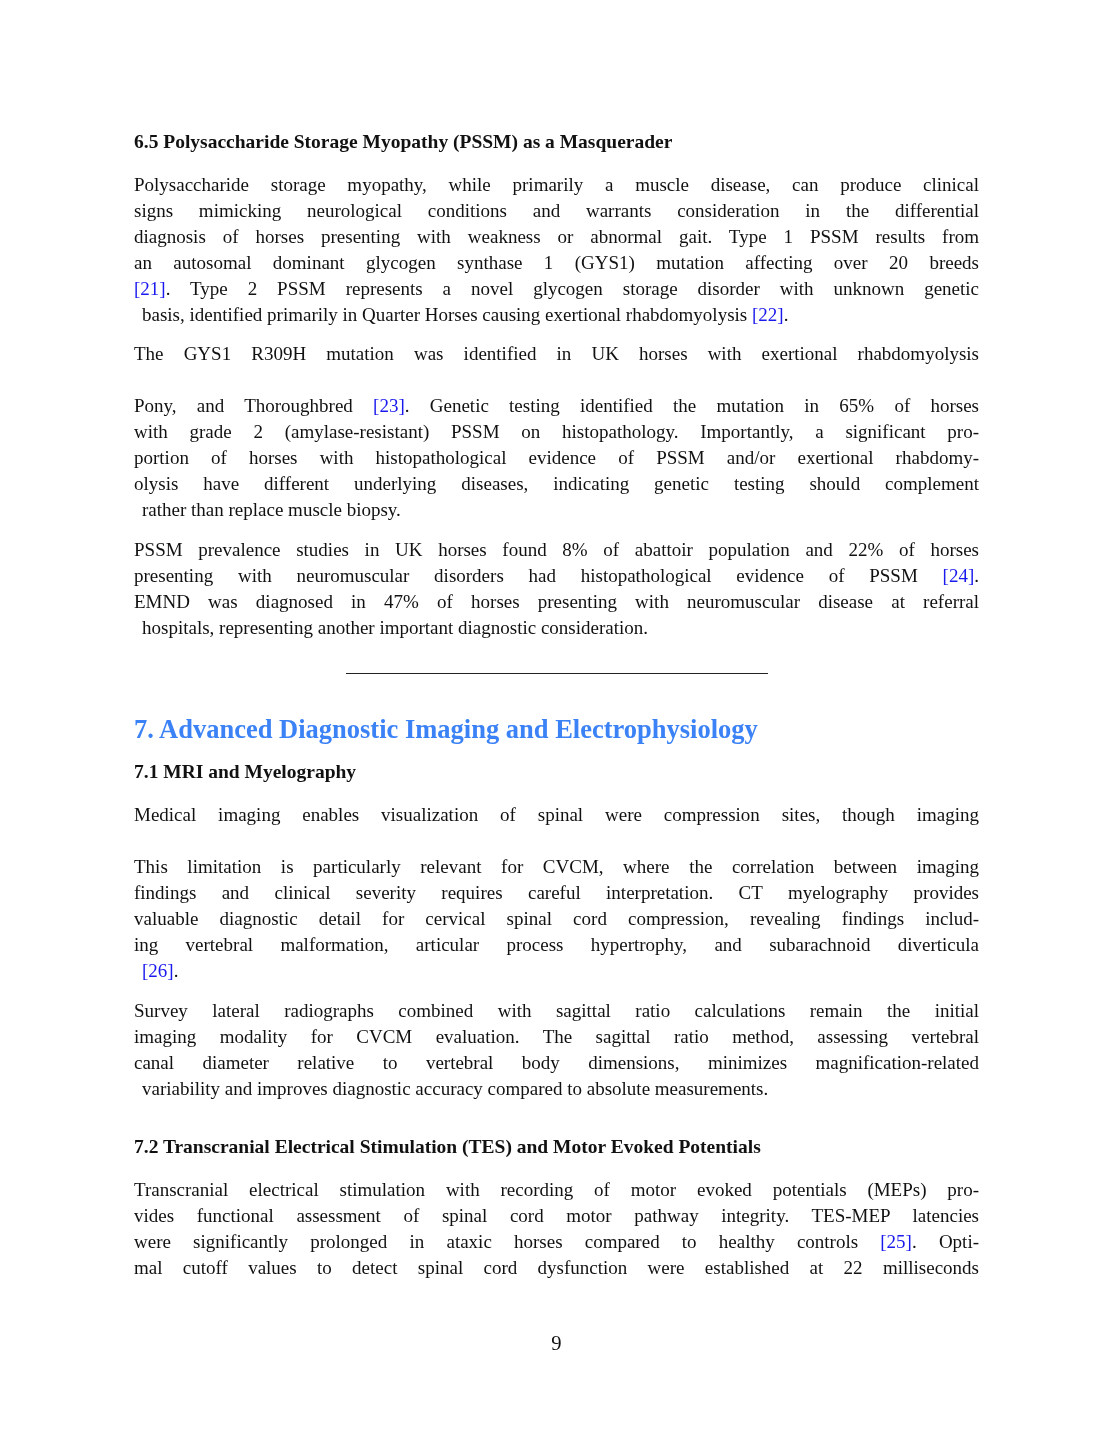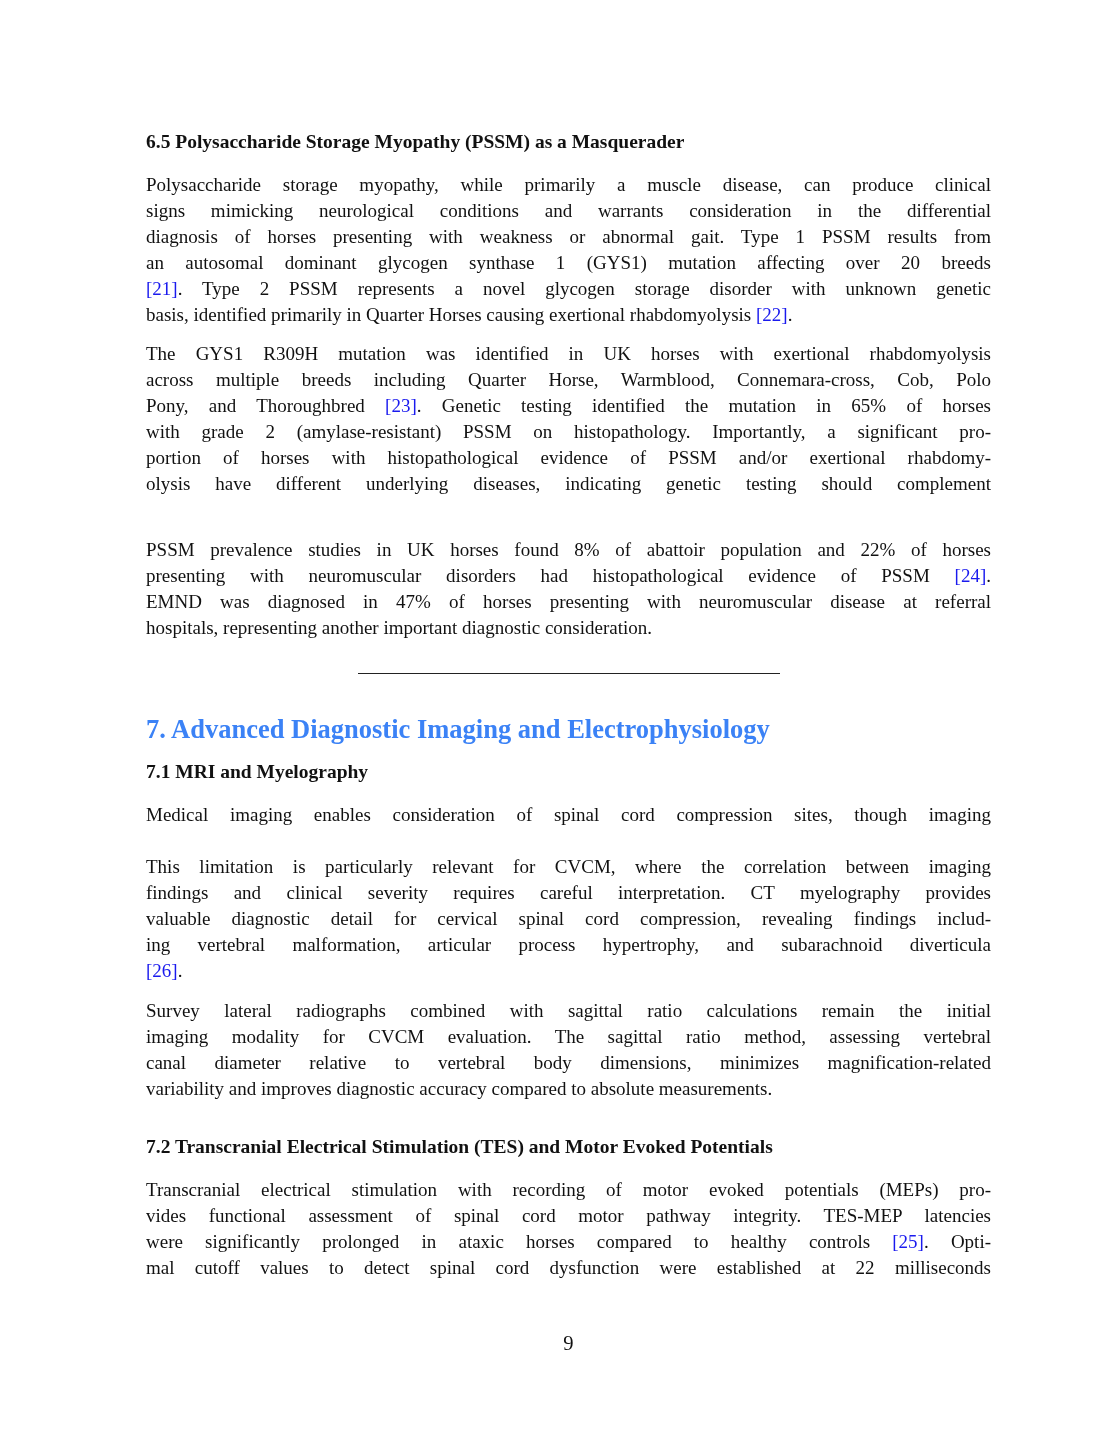--- a/index.html
+++ b/index.html
@@ -1,63 +1,63 @@
 <!DOCTYPE html>
 <html><head>
   <meta charset="utf-8">
   <style>
     html, body { margin: 0; padding: 0; background: #ffffff; }
     body { width: 1105px; height: 1430px; position: relative; overflow: hidden;
            font-family: "DejaVu Serif", "Liberation Serif", serif; color: #111; }
-    .page { position: absolute; left: 16px; top: 0; width: 1080px; height: 1430px; }
+    .page { position: absolute; left: 4px; top: 0; width: 1080px; height: 1430px; }
     .h3 { position: absolute; left: 130px; font-family: "Liberation Serif", serif; font-weight: bold;
           font-size: 19.5px; white-space: nowrap; color: #111; }
     .h2 { position: absolute; left: 130px; font-family: "Liberation Serif", serif; font-weight: bold;
           font-size: 26.5px; white-space: nowrap; color: #3b82f6; }
     .line { position: absolute; left: 130px; width: 845px; font-family: "Liberation Serif", serif;
             font-size: 19px; line-height: 26px; height: 26px; white-space: nowrap;
             text-align: justify; text-align-last: justify; overflow: visible; }
-    .line.last { text-align-last: left; }
+    .line.last { text-align-last: left; margin-left: 8px; }
     .cite { color: #1a1aee; }
     .rule { position: absolute; left: 342px; top: 673px; width: 422px; height: 1px; background: #222; }
     .pagenum { position: absolute; left: 0; width: 1105px; top: 1332px; text-align: center;
                font-family: "Liberation Serif", serif; font-size: 20.6px; }
   </style>
 </head>
 <body>
 
 <div class="page">
 
   <div class="h3" style="top:131px">6.5 Polysaccharide Storage Myopathy (PSSM) as a Masquerader</div>
 
   <div class="line" style="top:172px">Polysaccharide storage myopathy, while primarily a muscle disease, can produce clinical</div>
   <div class="line" style="top:198px">signs mimicking neurological conditions and warrants consideration in the differential</div>
   <div class="line" style="top:224px">diagnosis of horses presenting with weakness or abnormal gait. Type 1 PSSM results from</div>
   <div class="line" style="top:250px">an autosomal dominant glycogen synthase 1 (GYS1) mutation affecting over 20 breeds</div>
   <div class="line" style="top:276px"><span class="cite">[21]</span>. Type 2 PSSM represents a novel glycogen storage disorder with unknown genetic</div>
   <div class="line last" style="top:302px">basis, identified primarily in Quarter Horses causing exertional rhabdomyolysis <span class="cite">[22]</span>.</div>
 
   <div class="line" style="top:341px">The GYS1 R309H mutation was identified in UK horses with exertional rhabdomyolysis</div>
-  <div class="line" style="top:367px">across multiple breeds including Quarter Horse, Warmblood, Connemara-cross, Cob, Polo</div>
   <div class="line" style="top:393px">Pony, and Thoroughbred <span class="cite">[23]</span>. Genetic testing identified the mutation in 65% of horses</div>
   <div class="line" style="top:419px">with grade 2 (amylase-resistant) PSSM on histopathology. Importantly, a significant pro-</div>
   <div class="line" style="top:471px">olysis have different underlying diseases, indicating genetic testing should complement</div>
   <div class="line" style="top:445px">portion of horses with histopathological evidence of PSSM and/or exertional rhabdomy-</div>
+  <div class="line last" style="top:497px">rather than replace muscle biopsy.</div>
 
   <div class="line" style="top:537px">PSSM prevalence studies in UK horses found 8% of abattoir population and 22% of horses</div>
   <div class="line" style="top:563px">presenting with neuromuscular disorders had histopathological evidence of PSSM <span class="cite">[24]</span>.</div>
   <div class="line" style="top:589px">EMND was diagnosed in 47% of horses presenting with neuromuscular disease at referral</div>
   <div class="line last" style="top:615px">hospitals, representing another important diagnostic consideration.</div>
 
   <div class="rule"></div>
 
   <div class="h2" style="top:714px">7. Advanced Diagnostic Imaging and Electrophysiology</div>
   <div class="h3" style="top:761px">7.1 MRI and Myelography</div>
 
-  <div class="line" style="top:802px">Medical imaging enables consideration of spinal cord compression sites, though imaging</div>
+  <div class="line" style="top:802px">Medical imaging enables visualization of spinal were compression sites, though imaging</div>
   <div class="line" style="top:854px">This limitation is particularly relevant for CVCM, where the correlation between imaging</div>
   <div class="line" style="top:906px">valuable diagnostic detail for cervical spinal cord compression, revealing findings includ-</div>
   <div class="line" style="top:880px">findings and clinical severity requires careful interpretation. CT myelography provides</div>
   <div class="line" style="top:932px">ing vertebral malformation, articular process hypertrophy, and subarachnoid diverticula</div>
   <div class="line last" style="top:958px"><span class="cite">[26]</span>.</div>
 
   <div class="line" style="top:998px">Survey lateral radiographs combined with sagittal ratio calculations remain the initial</div>
   <div class="line" style="top:1024px">imaging modality for CVCM evaluation. The sagittal ratio method, assessing vertebral</div>
   <div class="line" style="top:1050px">canal diameter relative to vertebral body dimensions, minimizes magnification-related</div>
   <div class="line last" style="top:1076px">variability and improves diagnostic accuracy compared to absolute measurements.</div>

